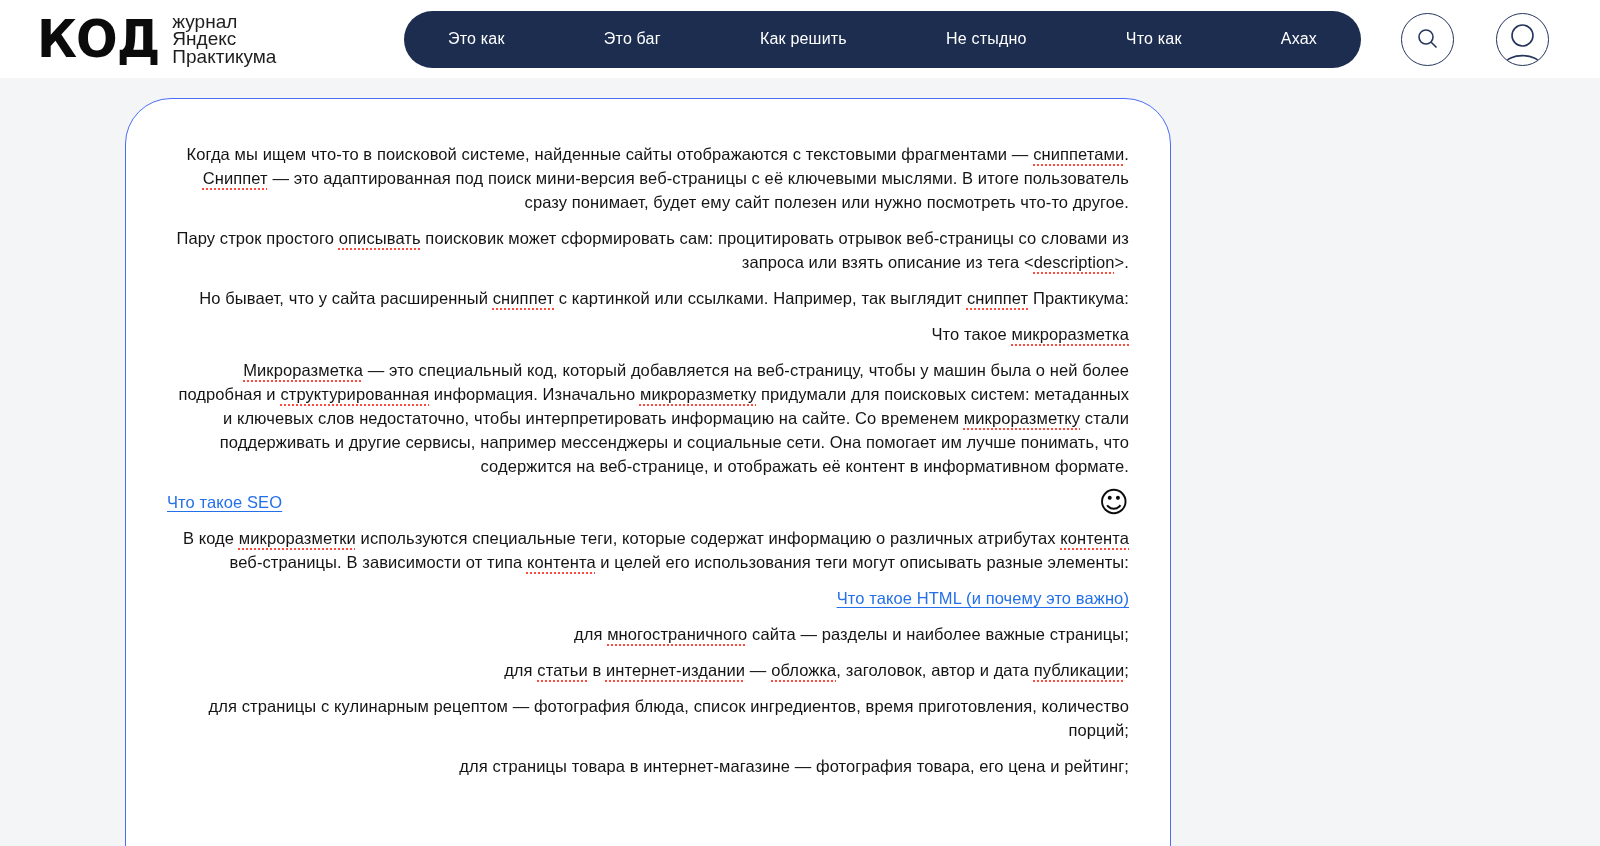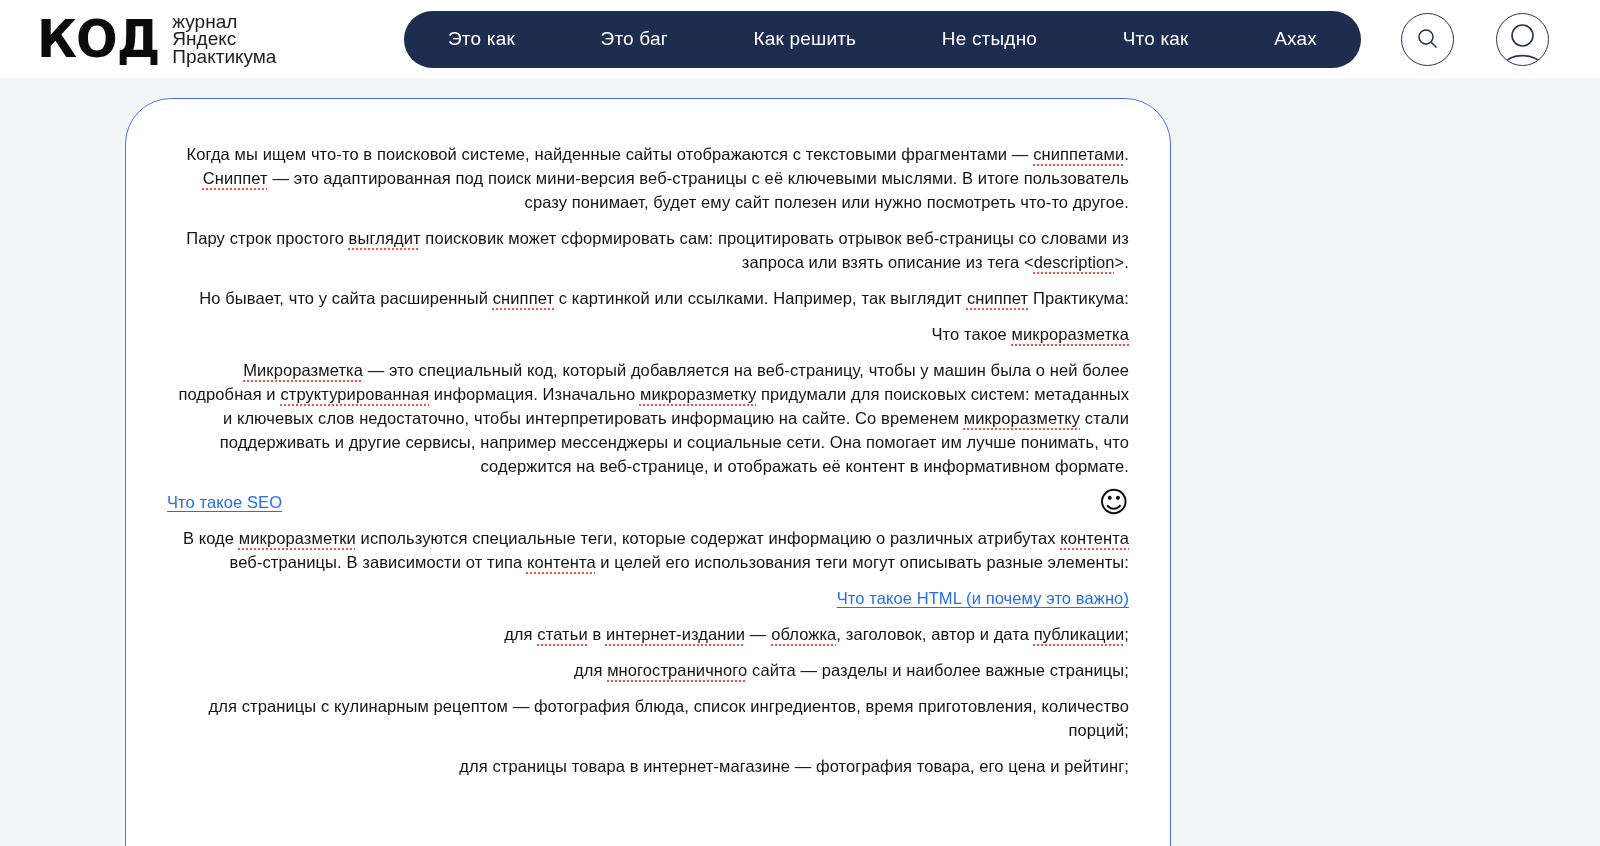--- a/index.html
+++ b/index.html
@@ -32,21 +32,21 @@
   .logo-sub span { display: block; }
 
   .nav-pill {
     margin-left: auto;
     width: 957px; height: 57px;
     background: #1c2d50; border-radius: 30px;
     display: flex; align-items: center; justify-content: space-between;
     padding: 0 44px;
   }
   .nav-item {
-    color: #ffffff; font-size: 19px; letter-spacing: .2px;
+    color: #ffffff; font-size: 16px; letter-spacing: .2px;
     text-decoration: none; cursor: pointer; white-space: nowrap;
   }
 
   .header-icons { display: flex; gap: 42px; margin-left: 40px; flex: 0 0 auto; }
   .icon-btn {
     width: 53px; height: 53px; border-radius: 50%;
     border: 1.6px solid #25355c; background: transparent;
     display: flex; align-items: center; justify-content: center;
     padding: 0; cursor: pointer; overflow: hidden;
   }
@@ -126,29 +126,29 @@
         </svg>
       </span>
     </button>
   </div>
 </header>
 
 <main>
   <article class="card">
     <div class="article">
         <p><span>Когда мы ищем что-то в поисковой системе, найденные сайты отображаются с текстовыми фрагментами — </span><span class="mis">сниппетами</span><span>. </span><span class="mis">Сниппет</span><span> — это адаптированная под поиск мини-версия веб-страницы с её ключевыми мыслями. В итоге пользователь сразу понимает, будет ему сайт полезен или нужно посмотреть что-то другое.</span></p>
-        <p><span>Пару строк простого </span><span class="mis">выглядит</span><span> поисковик может сформировать сам: процитировать отрывок веб-страницы со словами из запроса или взять описание из тега &lt;</span><span class="mis">description</span><span>&gt;.</span></p>
+        <p><span>Пару строк простого </span><span class="mis">описывать</span><span> поисковик может сформировать сам: процитировать отрывок веб-страницы со словами из запроса или взять описание из тега &lt;</span><span class="mis">description</span><span>&gt;.</span></p>
         <p><span>Но бывает, что у сайта расширенный </span><span class="mis">сниппет</span><span> с картинкой или ссылками. Например, так выглядит </span><span class="mis">сниппет</span><span> Практикума:</span></p>
         <p><span>Что такое </span><span class="mis">микроразметка</span></p>
         <p><span class="mis">Микроразметка</span><span> — это специальный код, который добавляется на веб-страницу, чтобы у машин была о ней более подробная и </span><span class="mis">структурированная</span><span> информация. Изначально </span><span class="mis">микроразметку</span><span> придумали для поисковых систем: метаданных и ключевых слов недостаточно, чтобы интерпретировать информацию на сайте. Со временем </span><span class="mis">микроразметку</span><span> стали поддерживать и другие сервисы, например мессенджеры и социальные сети. Она помогает им лучше понимать, что содержится на веб-странице, и отображать её контент в информативном формате.</span></p>
         <p class="link-row">
           <span><a class="lnk">Что такое SEO</a></span>
           <span class="smiley">☺</span>
         </p>
         <p><span>В коде </span><span class="mis">микроразметки</span><span> используются специальные теги, которые содержат информацию о различных атрибутах </span><span class="mis">контента</span><span> веб-страницы. В зависимости от типа </span><span class="mis">контента</span><span> и целей его использования теги могут описывать разные элементы:</span></p>
         <p><a class="lnk">Что такое HTML (и почему это важно)</a></p>
+        <p><span>для </span><span class="mis">многостраничного</span><span> сайта — разделы и наиболее важные страницы;</span></p>
         <p><span>для </span><span class="mis">статьи</span><span> в </span><span class="mis">интернет-издании</span><span> — </span><span class="mis">обложка</span><span>, заголовок, автор и дата </span><span class="mis">публикации</span><span>;</span></p>
-        <p><span>для </span><span class="mis">многостраничного</span><span> сайта — разделы и наиболее важные страницы;</span></p>
         <p><span>для страницы с кулинарным рецептом — фотография блюда, список ингредиентов, время приготовления, количество порций;</span></p>
         <p><span>для страницы товара в интернет-магазине — фотография товара, его цена и рейтинг;</span></p>
       </div>
   </article>
 </main>
 
 </body></html>

